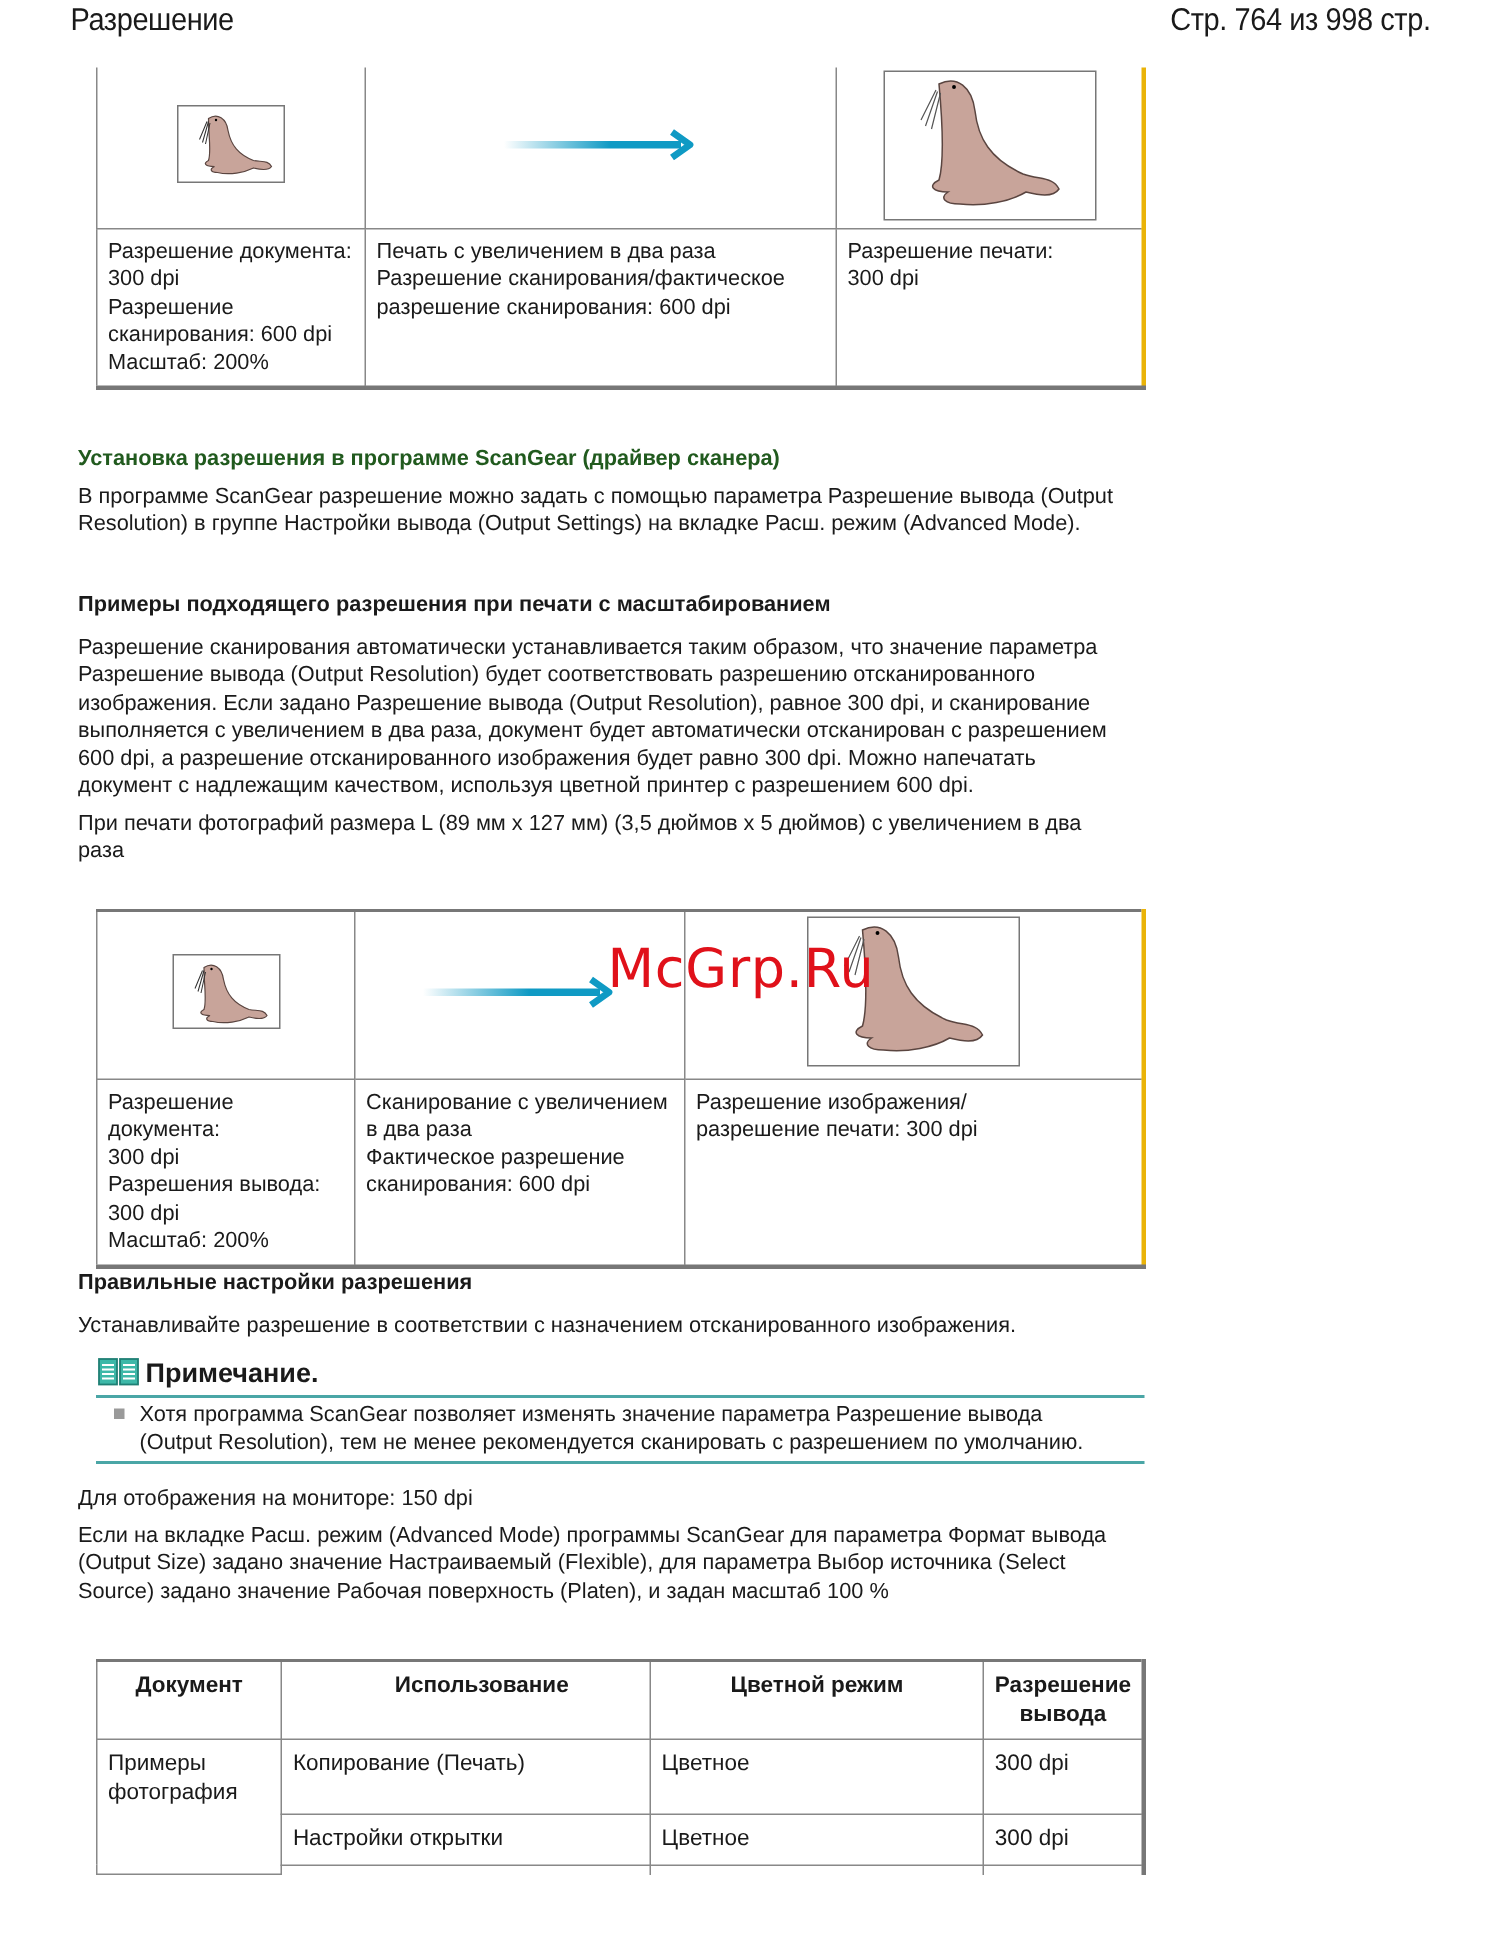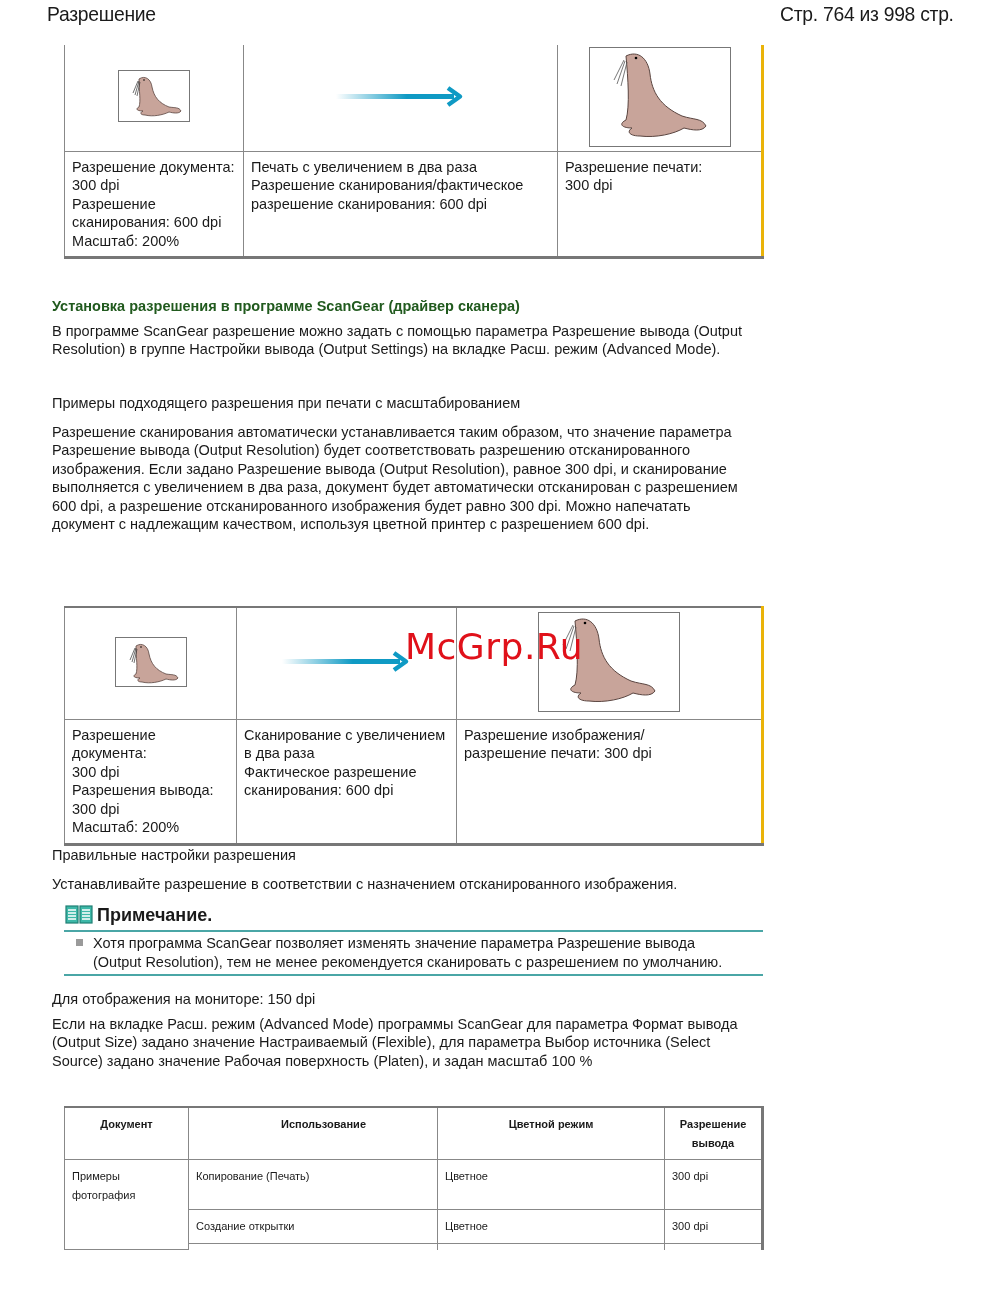--- a/index.html
+++ b/index.html
@@ -4,38 +4,38 @@
 <style>
   html, body { margin: 0; padding: 0; background: #ffffff; }
   body { width: 1000px; height: 1294px; position: relative; overflow: hidden;
          font-family: "Liberation Sans", sans-serif; color: #1a1a1a; font-size: 14.5px; }
   .hdr-left { position: absolute; left: 47px; top: 2px; font-size: 21px; font-family: "Liberation Sans", sans-serif; letter-spacing: -0.3px; transform: scaleX(0.92); transform-origin: left; }
   .hdr-right { position: absolute; right: 46px; top: 2px; font-size: 21px; font-family: "Liberation Sans", sans-serif; letter-spacing: -0.3px; transform: scaleX(0.92); transform-origin: right; }
 
   .block { position: absolute; left: 52px; width: 700px; line-height: 18.5px; }
   .p { margin: 0; }
   .h-green { color: #215a1e; font-weight: bold; font-size: 14.5px; }
-  .h-bold { font-weight: normal; font-size: 14.5px; }
+  .h-bold { font-weight: bold; font-size: 14.5px; }
 
   table.fig { position: absolute; border-collapse: collapse; border-right: 3px solid #eab308; border-bottom: 3px solid #777; }
   table.fig td { border: 1px solid #888; vertical-align: top; padding: 6px 7px; font-size: 14.5px; line-height: 18.5px; }
   table.fig td.img { vertical-align: middle; text-align: center; padding: 0; }
 
   .frame { display: inline-block; border: 1px solid #777; background: #fff; position: relative; }
   .arrow { display: inline-block; }
 
   .note-head { position: absolute; left: 64px; top: 904px; width: 699px; height: 26px; border-bottom: 2px solid #4aa6a6; }
   .note-title { position: absolute; left: 33px; top: 1px; font-size: 18px; font-weight: bold; }
   .note-icon { position: absolute; left: 1px; top: 0px; }
   .note-body { position: absolute; left: 64px; top: 933px; width: 699px; height: 41px; border-bottom: 2px solid #4aa6a6; }
   .note-bullet { position: absolute; left: 12px; top: 6px; width: 7px; height: 7px; background: #9a9a9a; }
   .note-text { position: absolute; left: 29px; top: 1px; line-height: 19px; font-size: 14.5px; }
 
   table.res { position: absolute; left: 64px; top: 1106px; width: 700px; border-collapse: collapse; border-top: 2px solid #777; border-right: 3px solid #777; }
-  table.res th, table.res td { border: 1px solid #888; font-size: 11px; line-height: 18.5px; vertical-align: top; padding: 7px 7px; }
+  table.res th, table.res td { border: 1px solid #888; font-size: 15px; line-height: 18.5px; vertical-align: top; padding: 7px 7px; }
   table.res th { font-weight: bold; text-align: center; }
   table.res th.last { text-align: center; }
   table.res td.empty { height: 6px; padding: 0; border-bottom: none; }
 </style>
 </head>
 <body>
 
 <div class="hdr-left">Разрешение</div>
 <div class="hdr-right">Стр. 764 из 998 стр.</div>
 
@@ -95,20 +95,21 @@
   </table>
 
 <div class="block" style="top:297px;">
   <p class="p h-green">Установка разрешения в программе ScanGear (драйвер сканера)</p>
   <p class="p" style="margin-top:6px;">В программе ScanGear разрешение можно задать с помощью параметра Разрешение вывода (Output Resolution) в группе Настройки вывода (Output Settings) на вкладке Расш. режим (Advanced Mode).</p>
 </div>
 
 <div class="block" style="top:394px;">
   <p class="p h-bold">Примеры подходящего разрешения при печати с масштабированием</p>
   <p class="p" style="margin-top:10px;">Разрешение сканирования автоматически устанавливается таким образом, что значение параметра Разрешение вывода (Output Resolution) будет соответствовать разрешению отсканированного изображения. Если задано Разрешение вывода (Output Resolution), равное 300 dpi, и сканирование выполняется с увеличением в два раза, документ будет автоматически отсканирован с разрешением 600 dpi, а разрешение отсканированного изображения будет равно 300 dpi. Можно напечатать документ с надлежащим качеством, используя цветной принтер с разрешением 600 dpi.</p>
+  <p class="p" style="margin-top:6px;">При печати фотографий размера L (89 мм x 127 мм) (3,5 дюймов x 5 дюймов) с увеличением в два раза</p>
 </div>
 
 <table class="fig" style="left:64px; top:606px; width:700px; border-top:2px solid #777;">
   <tbody>
       <tr style="height:112px;">
     <td class="img" style="width:171px;">
       <span class="frame" style="width:70px;height:48px;">
         <svg width="70" height="48" viewBox="0 0 70 48">
           <path d="M20 8 C26 4 32 8 33 16 C35 26 40 32 50 36 C56 37 60 36 62 40 C60 43 54 42 50 41 C44 44 34 46 26 44 C22 44 20 42 24 40 C18 40 16 38 20 36 C22 30 20 20 20 8 Z" fill="#c8a49a" stroke="#5a4540" stroke-width="0.8"></path>
           <path d="M19 10 L14 22 M20 10 L16 24 M21 11 L18 25" stroke="#333" stroke-width="0.7"></path>
@@ -195,21 +196,21 @@
     <th style="width:212px;">Цветной режим</th>
     <th class="last">Разрешение вывода</th>
   </tr>
   <tr style="height:50px;">
     <td rowspan="3">Примеры фотография</td>
     <td>Копирование (Печать)</td>
     <td>Цветное</td>
     <td>300 dpi</td>
   </tr>
   <tr style="height:32px;">
-    <td>Создание открытки</td>
+    <td>Настройки открытки</td>
     <td>Цветное</td>
     <td>300 dpi</td>
   </tr>
   <tr>
     <td class="empty"></td>
     <td class="empty"></td>
     <td class="empty"></td>
   </tr>
 </tbody>
   </table>

